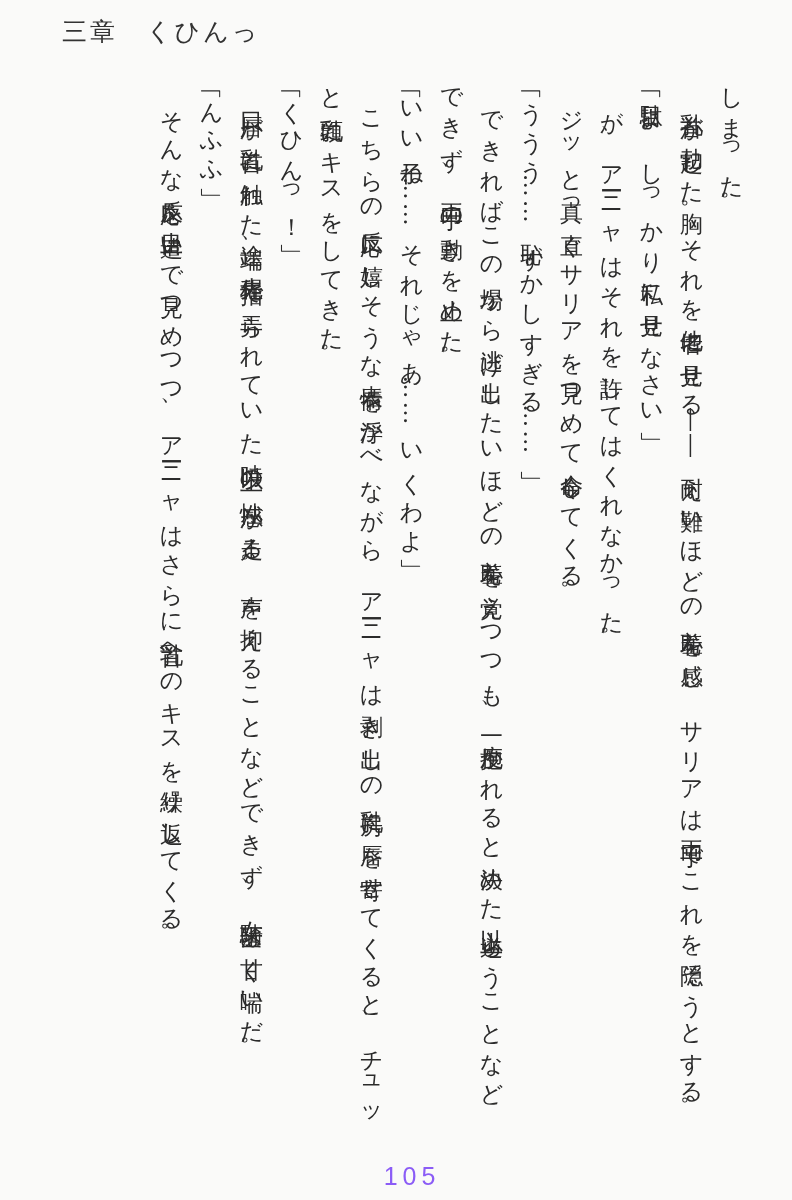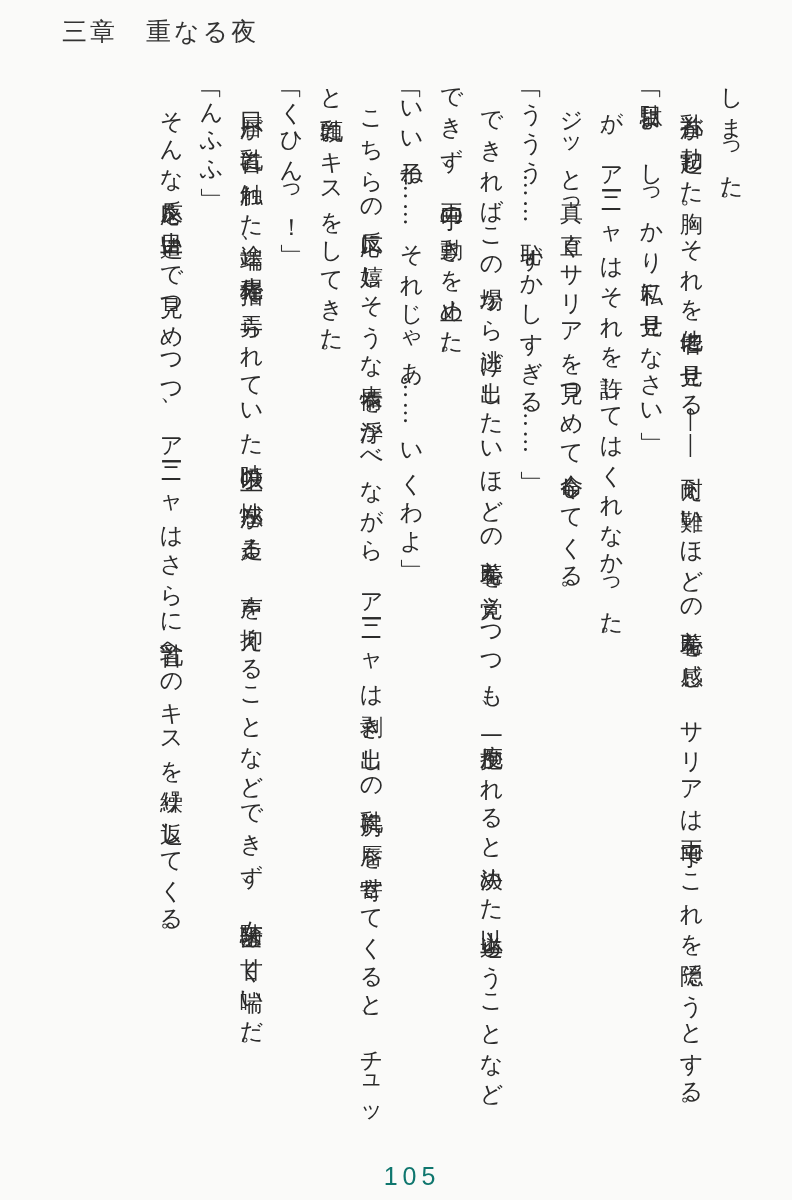--- a/index.html
+++ b/index.html
@@ -40,28 +40,28 @@
   p.indent-half { text-indent: 11px; }
   p.tight { letter-spacing: 2.4px; }
   .page-number {
     position: absolute;
     top: 1162px;
     left: 72px;
     width: 680px;
     text-align: center;
     font-size: 25px;
     letter-spacing: 5px;
-    color: #0f766e;
+    color: #8b5cf6;
     font-family: "Liberation Sans", "DejaVu Sans", sans-serif;
   }
 </style>
 </head>
 <body>
 
-<div class="chapter-header">三章　重なる夜</div>
+<div class="chapter-header">三章　くひんっ</div>
 
 <div class="text-block">
   <p class="indent-none">しまった。</p>
   <p class="indent-full">乳首が勃起した胸。それを他者に見せる――耐え難いほどの羞恥を感じ、サリアは両手でこれを隠そうとする。</p>
   <p class="indent-half">「駄目よ。しっかり私に見せなさい」</p>
   <p class="indent-full">が、アーニャはそれを許してはくれなかった。</p>
   <p class="indent-full">ジッと真っ直ぐサリアを見つめて命令してくる。</p>
   <p class="indent-half">「ううう……恥ずかしすぎる……」</p>
   <p class="indent-full">できればこの場から逃げ出したいほどの羞恥を覚えつつも、一度抱かれると決めた以上逆らうことなどできず、両手の動きを止めた。</p>
   <p class="indent-half">「いい子ね……それじゃあ……いくわよ」</p>

